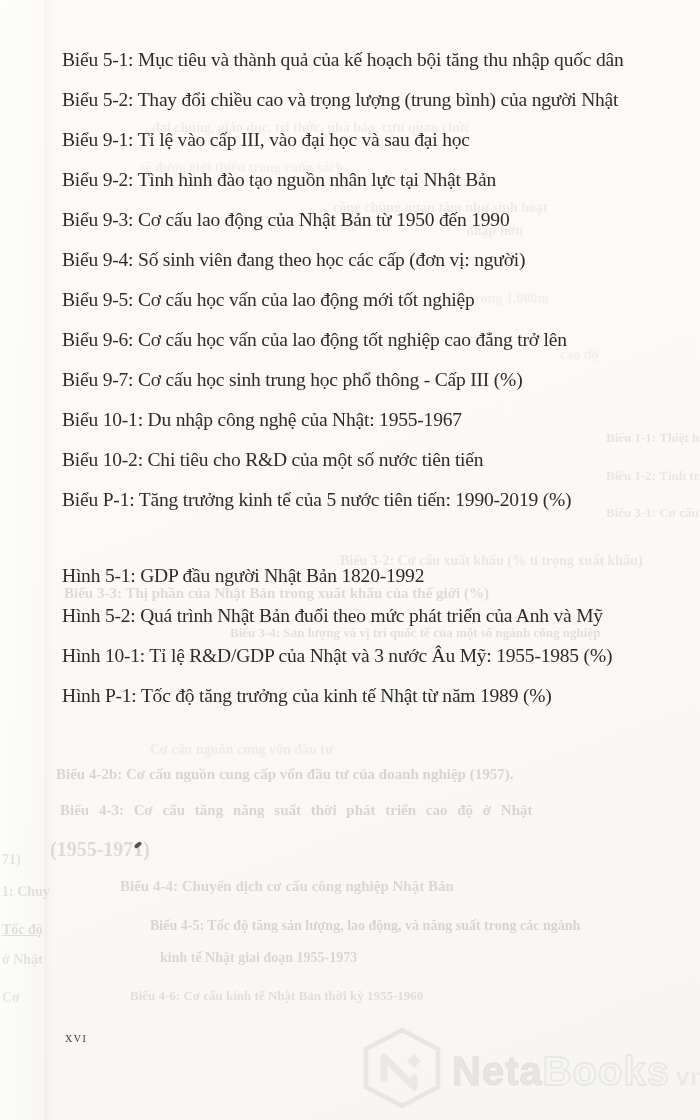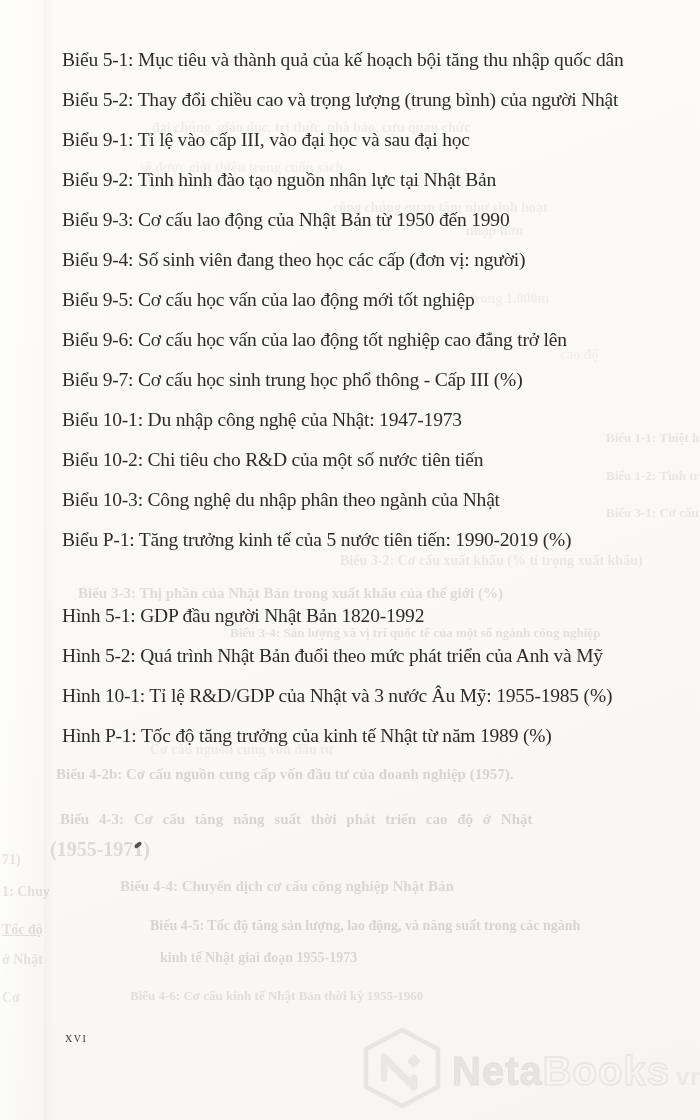--- a/index.html
+++ b/index.html
@@ -79,25 +79,25 @@
       <span class="bleed-line" style="top: 120px; left: 152px; opacity: 0.1; font-size: 14px;">đại chúng, giáo dục, tri thức, nhà báo, cựu quan chức</span>
       <span class="bleed-line" style="top: 160px; left: 140px; opacity: 0.08; font-size: 14px;">sẽ được giới thiệu trong cuốn sách</span>
       <span class="bleed-line" style="top: 200px; left: 333px; opacity: 0.1; font-size: 14px;">công chúng quan tâm như sinh hoạt</span>
       <span class="bleed-line" style="top: 223px; left: 466px; opacity: 0.1; font-size: 14px;">nhập hơn</span>
       <span class="bleed-line" style="top: 291px; left: 470px; opacity: 0.08; font-size: 14px;">trong 1.000m</span>
       <span class="bleed-line" style="top: 347px; left: 560px; opacity: 0.07; font-size: 14px;">cao độ</span>
       <span class="bleed-line" style="top: 430px; left: 606px; opacity: 0.16; font-size: 13px;">Biểu 1-1: Thiệt hại kinh tế do</span>
       <span class="bleed-line" style="top: 468px; left: 606px; opacity: 0.15; font-size: 13px;">Biểu 1-2: Tình trạng kinh tế 10 năm</span>
       <span class="bleed-line" style="top: 505px; left: 606px; opacity: 0.14; font-size: 13px;">Biểu 3-1: Cơ cấu kinh tế Nhật Bản</span>
       <span class="bleed-line" style="top: 553px; left: 340px; opacity: 0.14; font-size: 14px;">Biểu 3-2: Cơ cấu xuất khẩu (% tỉ trọng xuất khẩu)</span>
-      <span class="bleed-line" style="top: 585px; left: 78px; opacity: 0.24; font-size: 15px;">Biểu 3-3: Thị phần của Nhật Bản trong xuất khẩu của thế giới (%)</span>
+      <span class="bleed-line" style="top: 585px; left: 64px; opacity: 0.24; font-size: 15px;">Biểu 3-3: Thị phần của Nhật Bản trong xuất khẩu của thế giới (%)</span>
       <span class="bleed-line" style="top: 625px; left: 230px; opacity: 0.2; font-size: 13px;">Biểu 3-4: Sản lượng và vị trí quốc tế của một số ngành công nghiệp</span>
       <span class="bleed-line" style="top: 742px; left: 150px; opacity: 0.1; font-size: 14px;">Cơ cấu nguồn cung vốn đầu tư</span>
       <span class="bleed-line" style="top: 766px; left: 56px; opacity: 0.28; font-size: 15px;">Biểu 4-2b: Cơ cấu nguồn cung cấp vốn đầu tư của doanh nghiệp (1957).</span>
-      <span class="bleed-line" style="top: 802px; left: 60px; opacity: 0.28; font-size: 15px; word-spacing: 6px; margin-top: 9px;">Biểu 4-3: Cơ cấu tăng năng suất thời phát triển cao độ ở Nhật</span>
+      <span class="bleed-line" style="top: 802px; left: 60px; opacity: 0.28; font-size: 15px; word-spacing: 6px;">Biểu 4-3: Cơ cấu tăng năng suất thời phát triển cao độ ở Nhật</span>
       <span class="bleed-line" style="top: 838px; left: 50px; opacity: 0.24; font-size: 20px;">(1955-1971)</span>
       <span class="bleed-line" style="top: 852px; left: 2px; opacity: 0.18; font-size: 14px; text-align: right;">71)</span>
       <span class="bleed-line" style="top: 878px; left: 120px; opacity: 0.26; font-size: 15px;">Biểu 4-4: Chuyển dịch cơ cấu công nghiệp Nhật Bản</span>
       <span class="bleed-line" style="top: 884px; left: 2px; opacity: 0.2; font-size: 14px;">1: Chuy</span>
       <span class="bleed-line" style="top: 918px; left: 150px; opacity: 0.28; font-size: 14px;">Biểu 4-5: Tốc độ tăng sản lượng, lao động, và năng suất trong các ngành</span>
       <span class="bleed-line" style="top: 922px; left: 2px; opacity: 0.22; font-size: 14px; text-decoration: underline;">Tốc độ</span>
       <span class="bleed-line" style="top: 950px; left: 160px; opacity: 0.26; font-size: 14px;">kinh tế Nhật giai đoạn 1955-1973</span>
       <span class="bleed-line" style="top: 952px; left: 2px; opacity: 0.18; font-size: 14px;">ở Nhật</span>
       <span class="bleed-line" style="top: 988px; left: 130px; opacity: 0.2; font-size: 13px;">Biểu 4-6: Cơ cấu kinh tế Nhật Bản thời kỳ 1955-1960</span>
       <span class="bleed-line" style="top: 990px; left: 2px; opacity: 0.16; font-size: 14px;">Cơ</span>
@@ -107,23 +107,22 @@
     <div class="section-bieu" id="bieu-section">
         <div class="entry">Biểu 5-1: Mục tiêu và thành quả của kế hoạch bội tăng thu nhập quốc dân</div>
         <div class="entry">Biểu 5-2: Thay đổi chiều cao và trọng lượng (trung bình) của người Nhật</div>
         <div class="entry">Biểu 9-1: Tỉ lệ vào cấp III, vào đại học và sau đại học</div>
         <div class="entry">Biểu 9-2: Tình hình đào tạo nguồn nhân lực tại Nhật Bản</div>
         <div class="entry">Biểu 9-3: Cơ cấu lao động của Nhật Bản từ 1950 đến 1990</div>
         <div class="entry">Biểu 9-4: Số sinh viên đang theo học các cấp (đơn vị: người)</div>
         <div class="entry">Biểu 9-5: Cơ cấu học vấn của lao động mới tốt nghiệp</div>
         <div class="entry">Biểu 9-6: Cơ cấu học vấn của lao động tốt nghiệp cao đẳng trở lên</div>
         <div class="entry">Biểu 9-7: Cơ cấu học sinh trung học phổ thông - Cấp III (%)</div>
-        <div class="entry">Biểu 10-1: Du nhập công nghệ của Nhật: 1947-1973</div>
+        <div class="entry">Biểu 10-1: Du nhập công nghệ của Nhật: 1955-1967</div>
         <div class="entry">Biểu 10-2: Chi tiêu cho R&amp;D của một số nước tiên tiến</div>
-        <div class="entry">Biểu 10-3: Công nghệ du nhập phân theo ngành của Nhật</div>
         <div class="entry">Biểu P-1: Tăng trưởng kinh tế của 5 nước tiên tiến: 1990-2019 (%)</div>
       </div>
     <div class="section-hinh" id="hinh-section">
         <div class="entry">Hình 5-1: GDP đầu người Nhật Bản 1820-1992</div>
         <div class="entry">Hình 5-2: Quá trình Nhật Bản đuổi theo mức phát triển của Anh và Mỹ</div>
         <div class="entry">Hình 10-1: Tỉ lệ R&amp;D/GDP của Nhật và 3 nước Âu Mỹ: 1955-1985 (%)</div>
         <div class="entry">Hình P-1: Tốc độ tăng trưởng của kinh tế Nhật từ năm 1989 (%)</div>
       </div>
   </div>
 

